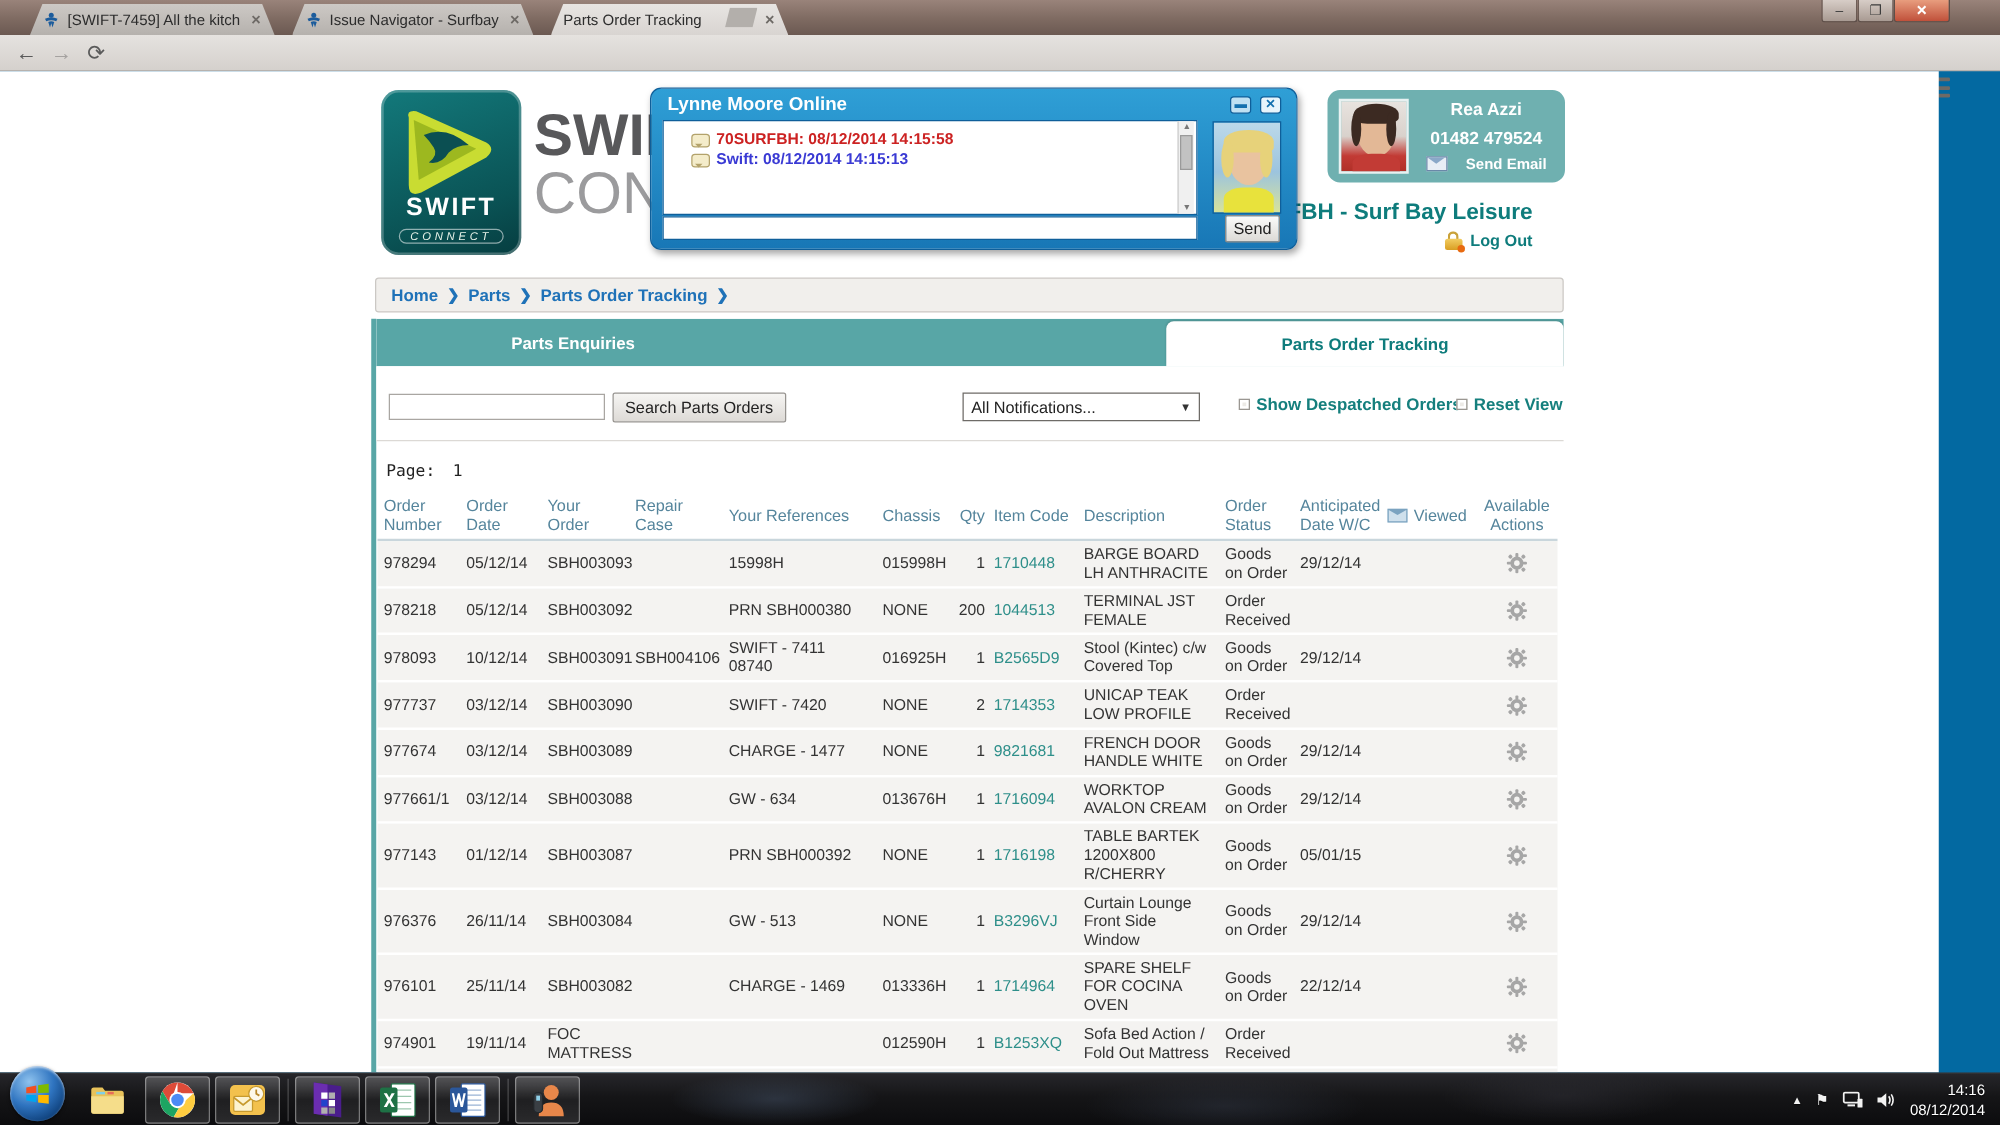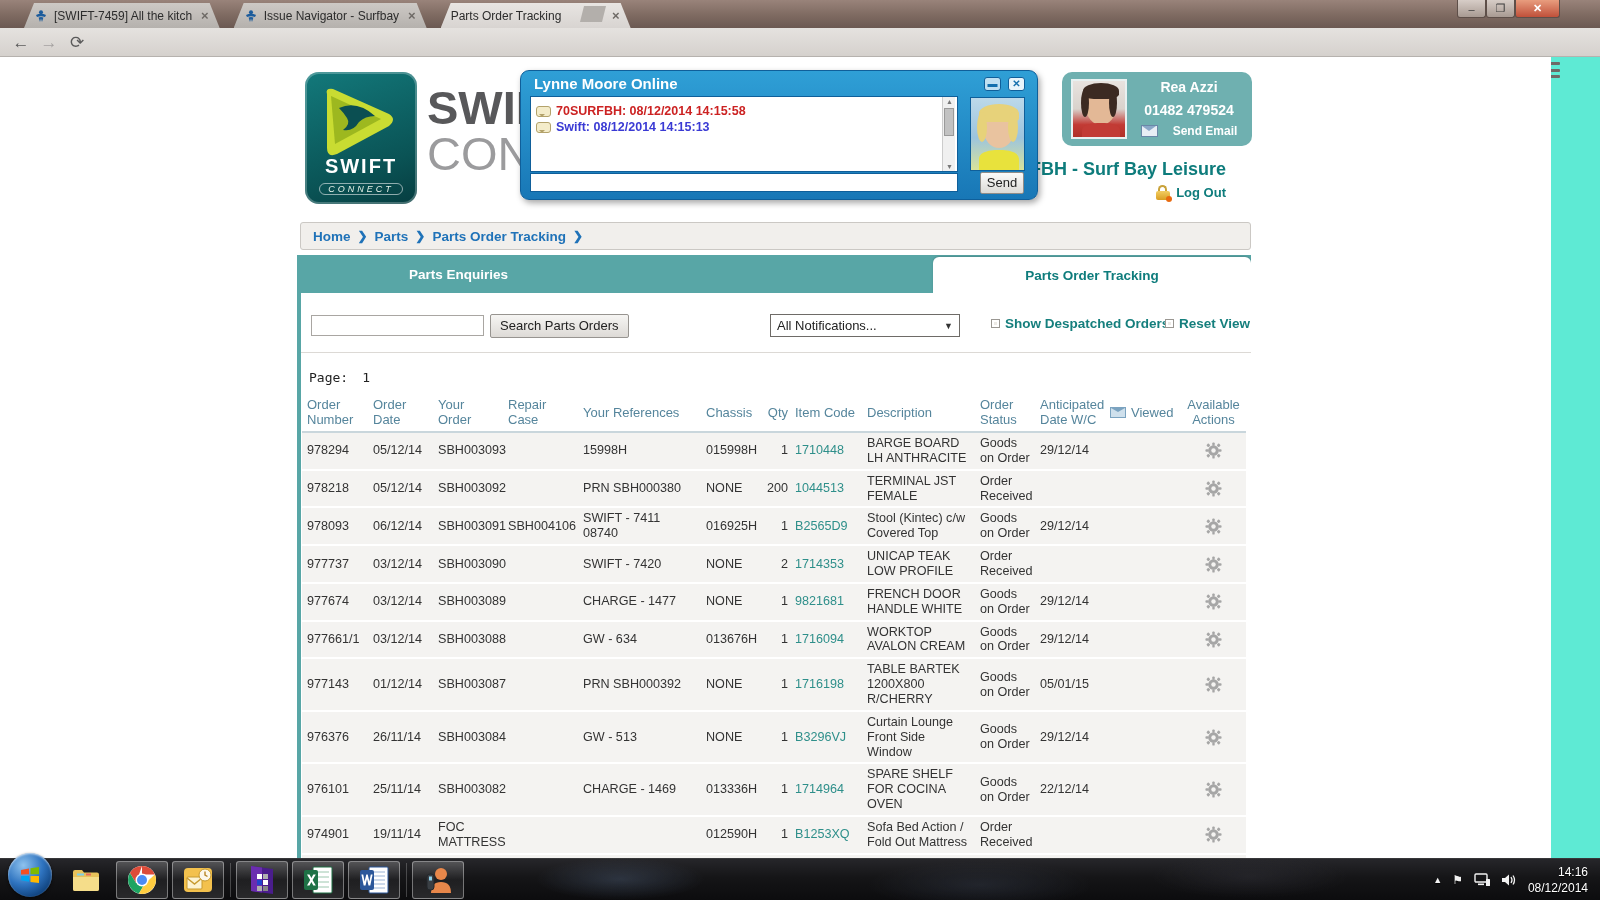--- a/index.html
+++ b/index.html
@@ -1,18 +1,18 @@
 <!DOCTYPE html>
 <html><head>
 <meta charset="utf-8">
 <style>
   * { margin:0; padding:0; box-sizing:border-box; }
   html,body { width:1600px; height:900px; overflow:hidden; }
   body { font-family:"Liberation Sans", sans-serif; }
-  #screen { position:relative; width:1600px; height:900px; background:#5eead4; overflow:hidden; }
+  #screen { position:relative; width:1600px; height:900px; background:#0369a1; overflow:hidden; }
 
   
   .titlebar { position:absolute; left:0; top:0; width:1600px; height:28px;
     background:linear-gradient(180deg,#99837a 0%,#7e6a61 55%,#6b5952 100%); }
   .btabs { position:absolute; left:24px; top:3px; height:25px; display:flex; }
   .btab { position:relative; height:25px; display:flex; align-items:center; gap:6px; padding:0 8px 0 10px;
     margin-right:14px; min-width:160px; max-width:200px;
     background:linear-gradient(180deg,#cdc9c5,#b5b1ad);
     clip-path:polygon(10px 0, calc(100% - 10px) 0, 100% 100%, 0 100%);
     font-size:12px; color:#2c2c2c; cursor:default; }
@@ -67,21 +67,21 @@
   .chat { position:absolute; left:520px; top:13px; width:518px; height:130px; z-index:5;
     background:linear-gradient(180deg,#2f9fd6,#1877b6); border:1px solid #0f5f9a; border-radius:9px;
     box-shadow:2px 3px 6px rgba(0,0,0,.35); }
   .chat-title { position:absolute; left:13px; top:4px; color:#fff; font-weight:bold; font-size:15px; }
   .chat-btn { position:absolute; top:6px; width:17px; height:14px; background:#bfe0f2; border:1px solid #0f5f9a;
     border-radius:3px; color:#1470ae; font-size:10px; font-weight:bold; line-height:11px; text-align:center; }
   .chat-btn.min { right:36px; }
   .chat-btn.cls { right:12px; background:#e8f4fb; }
   .chat-msgs { position:absolute; left:9px; top:25px; width:428px; height:76px; background:#fff;
     border:1px solid #0f5f9a; overflow:hidden; padding:5px 20px 0 5px; }
-  .msg-head { display:flex; align-items:center; gap:5px; font-size:12.5px; font-weight:bold; margin:2px 0 1px; }
+  .msg-head { display:flex; align-items:flex-end; gap:5px; font-size:12.5px; font-weight:bold; margin:2px 17px 1px; }
   .msg-head.red { color:#cc2222; }
   .msg-head.blue { color:#3a3ad4; }
   .msg-body { font-size:12.5px; color:#222; line-height:1.15; margin-bottom:6px; }
   .bubble-icon { width:15px; height:11px; background:#f4ecca; border:1px solid #b3a26b; border-radius:3px; position:relative; flex:0 0 15px; }
   .bubble-icon::after { content:""; position:absolute; left:2px; bottom:-4px; border:3px solid transparent; border-top-color:#b3a26b; }
   .chat-scroll { position:absolute; right:82px; top:26px; width:13px; height:74px; background:#f0f0f0; border-left:1px solid #ccc; }
   .chat-scroll .arr { position:absolute; left:0; width:13px; font-size:7px; color:#777; text-align:center; }
   .chat-scroll .thumb { position:absolute; left:1px; top:11px; width:10px; height:28px; background:#c2c2c2; border:1px solid #9a9a9a; }
   .chat-avatar { position:absolute; right:12px; top:26px; width:55px; height:74px; border:1px solid #0f5f9a; overflow:hidden;
     background:linear-gradient(180deg,#bcd9ea 0%,#9cc4de 55%,#d8e39a 100%); }
@@ -435,21 +435,21 @@
             <rect x="2.2" y="14.4" width="3.4" height="3.4" rx="1" transform="rotate(45 3.9 16.1)"></rect>
             <rect x="14.4" y="14.4" width="3.4" height="3.4" rx="1" transform="rotate(45 16.1 16.1)"></rect>
           </g>
           <circle cx="10" cy="10" r="2.6" fill="#f4f3f1"></circle>
         </svg>
       </span>
     </div>
   </div>
             <div class="trow">
     <div class="c c0">978093</div>
-    <div class="c c1">06/12/14</div>
+    <div class="c c1">10/12/14</div>
     <div class="c c2">SBH003091</div>
     <div class="c c3">SBH004106</div>
     <div class="c c4">SWIFT - 7411 08740</div>
     <div class="c c5">016925H</div>
     <div class="c c6">1</div>
     <div class="c c7"><a href="#">B2565D9</a></div>
     <div class="c c8">Stool (Kintec) c/w Covered Top</div>
     <div class="c c9">Goods on Order</div>
     <div class="c c10">29/12/14</div>
     <div class="c c11"></div>

